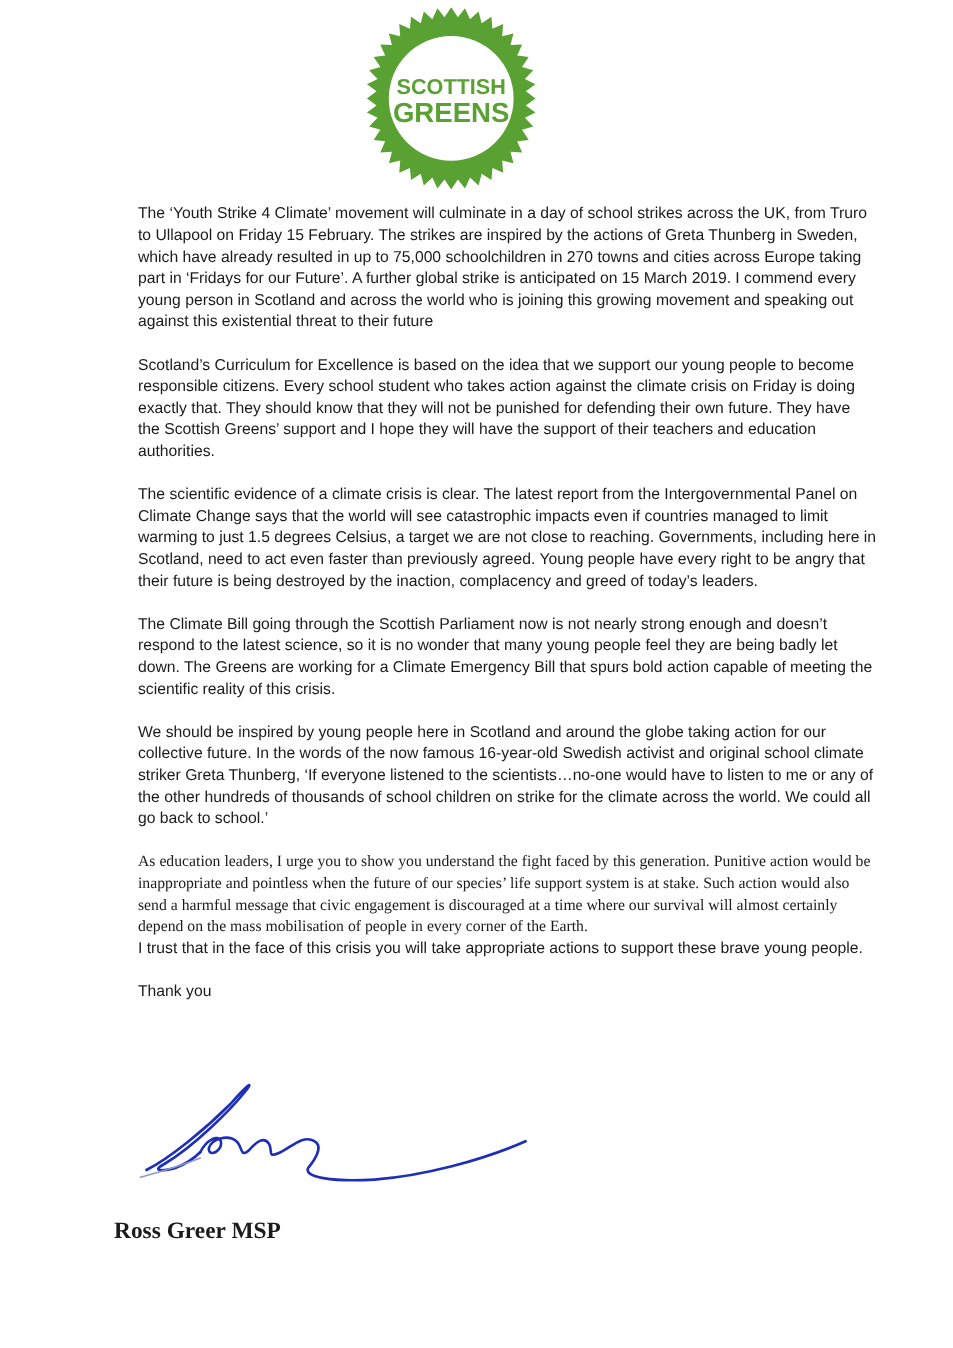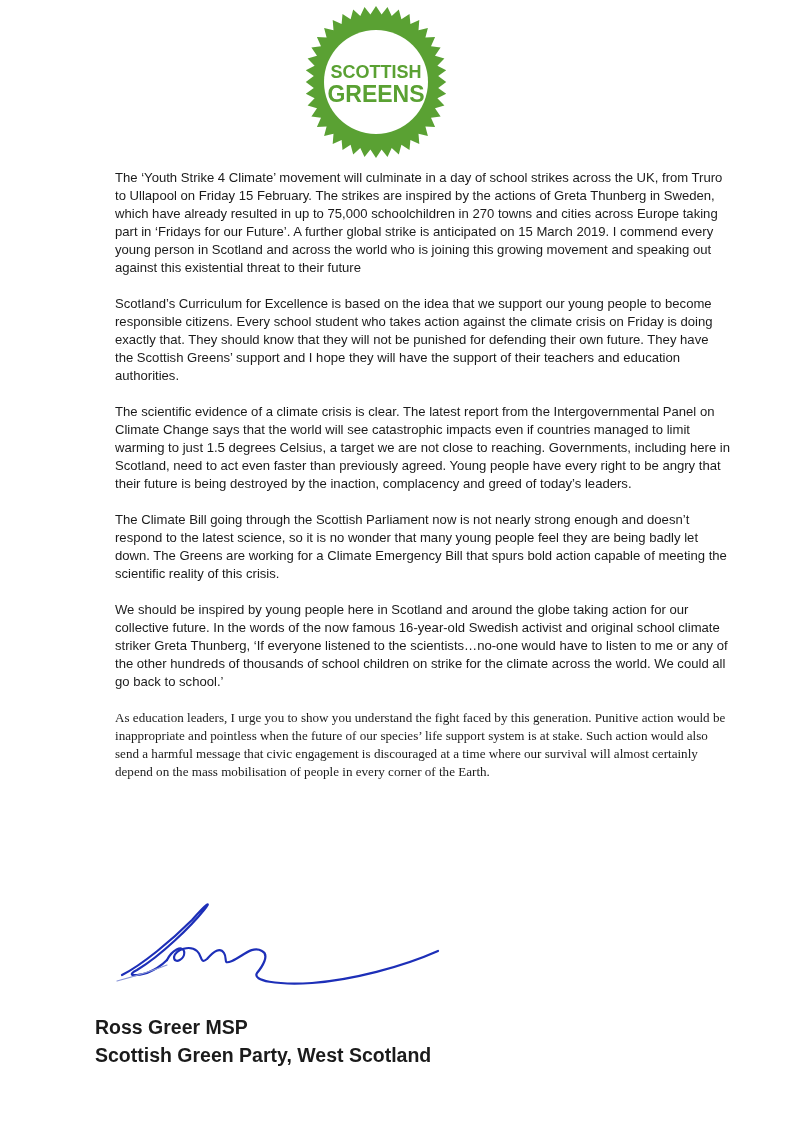--- a/index.html
+++ b/index.html
@@ -9,21 +9,21 @@
       position: absolute; left: 95px; top: 169px; width: 615px;
       font-family: "Liberation Sans", sans-serif; font-size: 13.1px; line-height: 18px;
       color: #1b1b1b;
       margin-left: 20px;
     }
     .letter p { margin: 0 0 18px 0; }
     .letter p.tight { margin: 0; font-family: Liberation Serif, serif; }
     .sig { position: absolute; left: 112px; top: 895px; width: 340px; height: 100px; }
     .signoff {
       position: absolute; left: 95px; top: 1013px;
-      font-family: Liberation Sans, sans-serif; font-weight: bold; font-size: 19.5px;
+      font-family: Liberation Serif, serif; font-weight: bold; font-size: 19.5px;
       line-height: 28px; color: #1b1b1b;
     }
   </style>
 </head>
 <body>
 
 <div class="logo">
   <svg width="152" height="152" viewBox="0 0 152 152">
     <polygon fill="#5aa133" points="76.0,0.0 81.6,8.4 87.5,0.9 91.7,10.1 98.8,3.5 101.4,13.3 109.5,8.0 110.4,18.0 119.3,14.1 118.5,24.2 127.9,21.9 125.4,31.6 135.1,31.0 131.0,40.3 140.6,41.4 135.0,49.8 144.4,52.6 137.4,59.8 146.2,64.2 138.2,70.1 146.2,76.0 138.2,81.9 146.2,87.8 137.4,92.2 144.4,99.4 135.0,102.2 140.6,110.6 131.0,111.7 135.1,121.0 125.4,120.4 127.9,130.1 118.5,127.8 119.3,137.9 110.4,134.0 109.5,144.0 101.4,138.7 98.8,148.5 91.7,141.9 87.5,151.1 81.6,143.6 76.0,152.0 70.4,143.6 64.5,151.1 60.3,141.9 53.2,148.5 50.6,138.7 42.5,144.0 41.6,134.0 32.7,137.9 33.5,127.8 24.1,130.1 26.6,120.4 16.9,121.0 21.0,111.7 11.4,110.6 17.0,102.2 7.6,99.4 14.6,92.2 5.8,87.8 13.8,81.9 5.8,76.0 13.8,70.1 5.8,64.2 14.6,59.8 7.6,52.6 17.0,49.8 11.4,41.4 21.0,40.3 16.9,31.0 26.6,31.6 24.1,21.9 33.5,24.2 32.7,14.1 41.6,18.0 42.5,8.0 50.6,13.3 53.2,3.5 60.3,10.1 64.5,0.9 70.4,8.4"></polygon>
     <circle cx="76" cy="76" r="52" fill="#ffffff"></circle>
@@ -32,26 +32,27 @@
   </svg>
 </div>
 
 <div class="letter">
   <p>The ‘Youth Strike 4 Climate’ movement will culminate in a day of school strikes across the UK, from Truro to Ullapool on Friday 15 February. The strikes are inspired by the actions of Greta Thunberg in Sweden, which have already resulted in up to 75,000 schoolchildren in 270 towns and cities across Europe taking part in ‘Fridays for our Future’. A further global strike is anticipated on 15 March 2019. I commend every young person in Scotland and across the world who is joining this growing movement and speaking out against this existential threat to their future</p>
   <p>Scotland’s Curriculum for Excellence is based on the idea that we support our young people to become responsible citizens. Every school student who takes action against the climate crisis on Friday is doing exactly that. They should know that they will not be punished for defending their own future. They have the Scottish Greens’ support and I hope they will have the support of their teachers and education authorities.</p>
   <p>The scientific evidence of a climate crisis is clear. The latest report from the Intergovernmental Panel on Climate Change says that the world will see catastrophic impacts even if countries managed to limit warming to just 1.5 degrees Celsius, a target we are not close to reaching. Governments, including here in Scotland, need to act even faster than previously agreed. Young people have every right to be angry that their future is being destroyed by the inaction, complacency and greed of today’s leaders.</p>
   <p>The Climate Bill going through the Scottish Parliament now is not nearly strong enough and doesn’t respond to the latest science, so it is no wonder that many young people feel they are being badly let down. The Greens are working for a Climate Emergency Bill that spurs bold action capable of meeting the scientific reality of this crisis.</p>
   <p>We should be inspired by young people here in Scotland and around the globe taking action for our collective future. In the words of the now famous 16-year-old Swedish activist and original school climate striker Greta Thunberg, ‘If everyone listened to the scientists…no-one would have to listen to me or any of the other hundreds of thousands of school children on strike for the climate across the world. We could all go back to school.’</p>
   <p class="tight">As education leaders, I urge you to show you understand the fight faced by this generation. Punitive action would be inappropriate and pointless when the future of our species’ life support system is at stake. Such action would also send a harmful message that civic engagement is discouraged at a time where our survival will almost certainly depend on the mass mobilisation of people in every corner of the Earth.</p>
+  <p>I trust that in the face of this crisis you will take appropriate actions to support these brave young people.</p>
+  <p>Thank you</p>
 </div>
 
 <div class="sig">
   <svg width="340" height="100" viewBox="0 0 340 100">
     <path d="M10 80 C 30 70, 60 45, 80 25 C 95 8, 100 5, 92 15 C 80 30, 50 60, 25 75 C 15 80, 20 82, 35 78 C 45 74, 50 70, 55 65" fill="none" stroke="#1d2fb8" stroke-width="2.2" stroke-linecap="round"></path>
     <path d="M55 65 C 60 55, 70 50, 72 56 C 74 64, 62 70, 62 62 C 64 54, 78 50, 85 56 C 90 60, 88 70, 95 64 C 102 56, 108 52, 112 58 C 116 64, 110 70, 120 66 C 130 62, 140 50, 150 56 C 158 60, 150 72, 145 78 C 140 86, 165 90, 200 88 C 240 85, 290 72, 326 56" fill="none" stroke="#1d2fb8" stroke-width="2.2" stroke-linecap="round"></path>
     <path d="M5 86 C 20 82, 40 76, 55 70" fill="none" stroke="#8a96d8" stroke-width="1.2" stroke-linecap="round"></path>
   </svg>
 </div>
 
 <div class="signoff">
   <div>Ross Greer MSP</div>
-  <div>Scottish Green Party, West Scotland</div>
 </div>
 
 </body></html>

